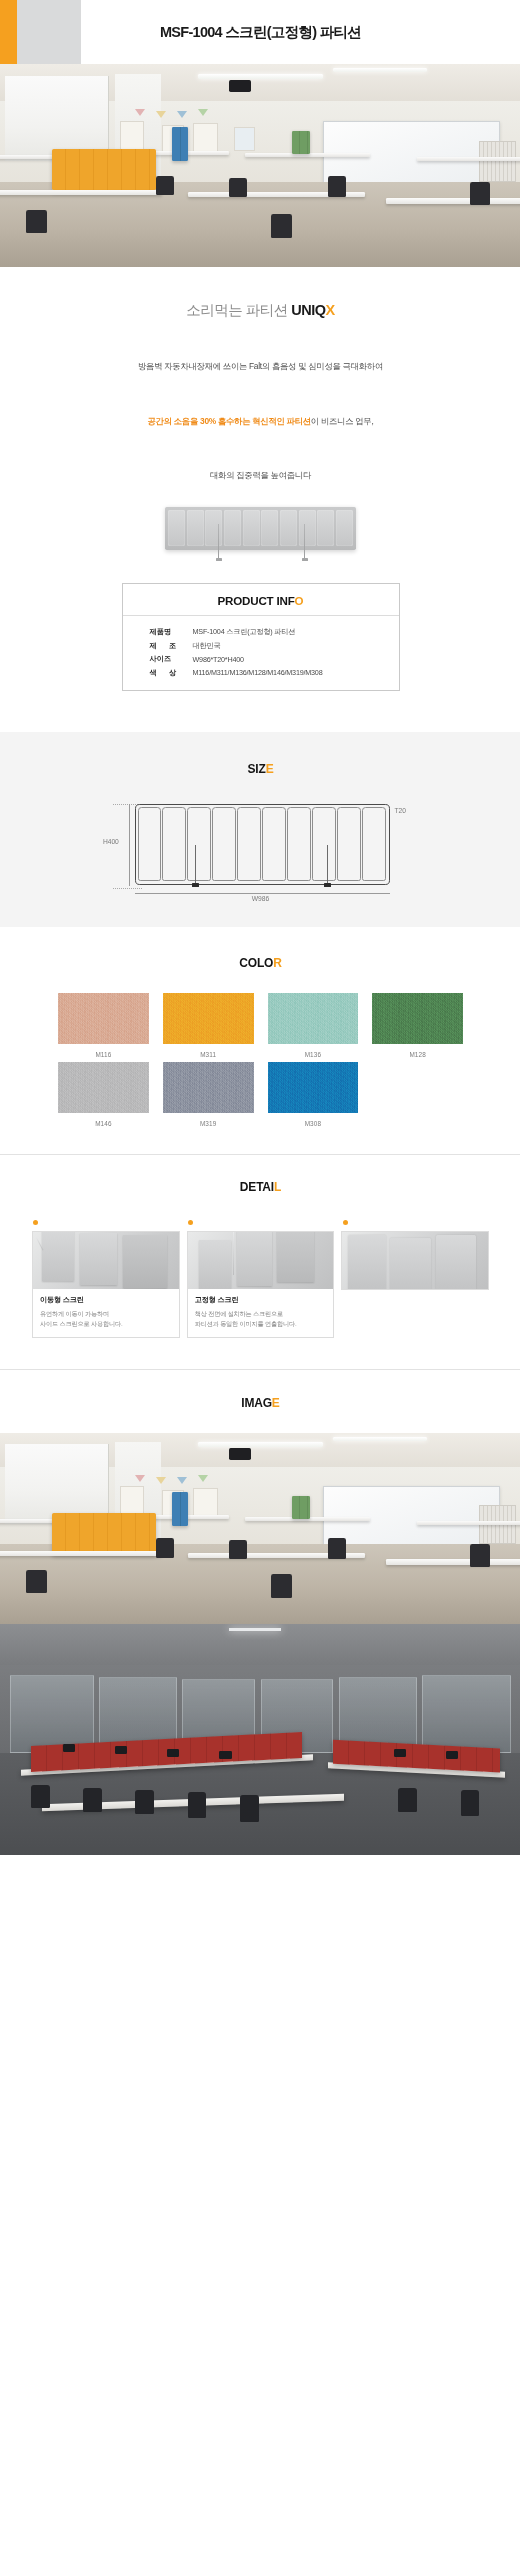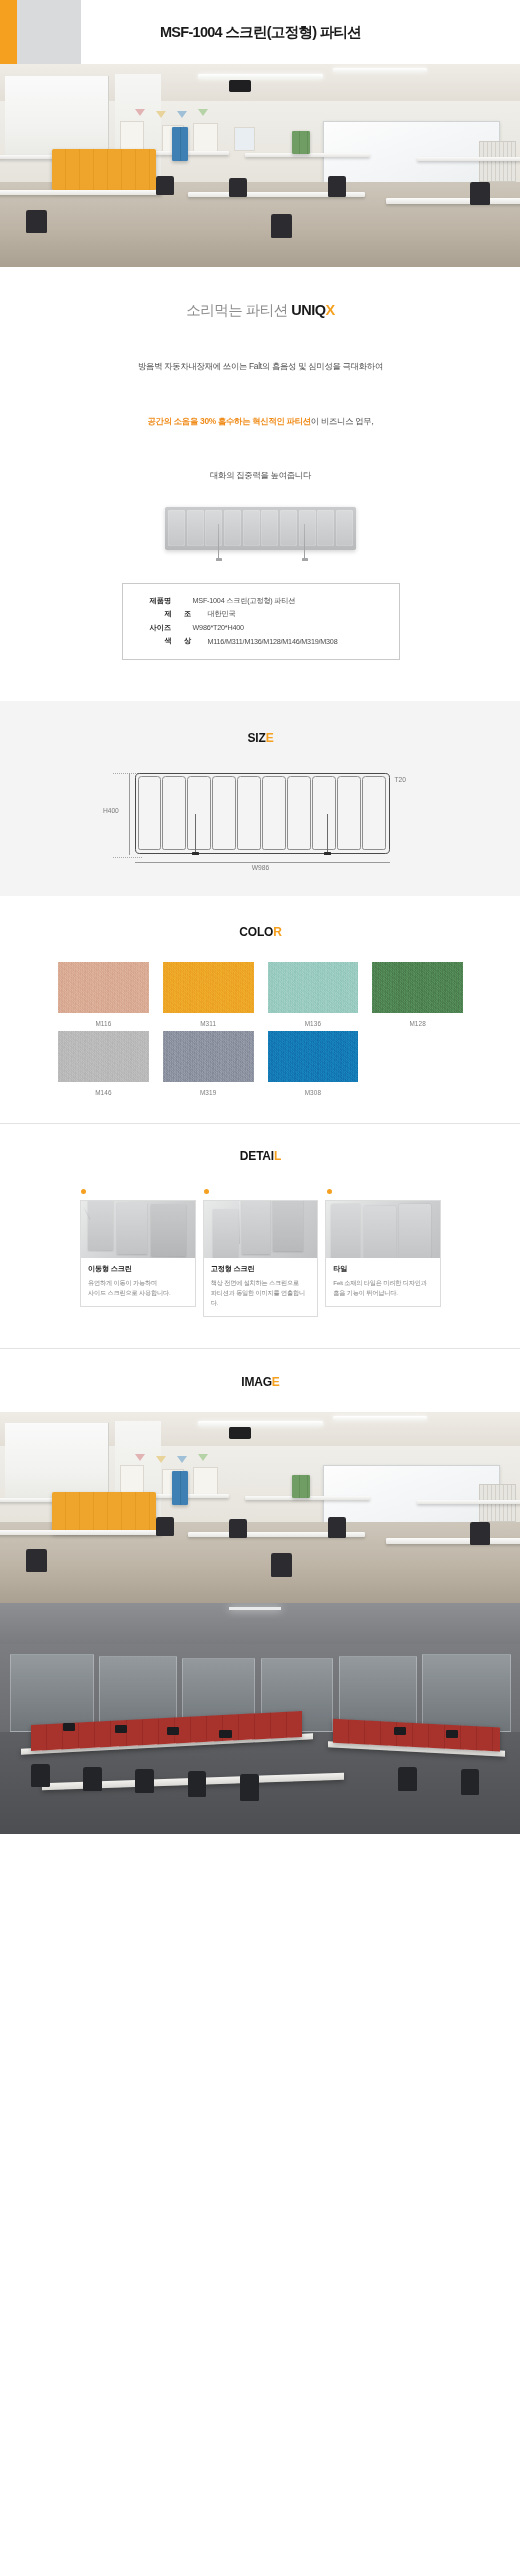--- a/index.html
+++ b/index.html
@@ -212,21 +212,21 @@
   .pinfo-body { padding: 8px 0 9.3px 27px; }
   .pinfo-row { display:flex; align-items:center; margin: 3.5px 0; }
   .pinfo-key {
     width: 43px;
     font-size: 7.2px;
     font-weight:bold;
     color:#262626;
     letter-spacing: 0px;
     text-align:justify;
   }
-  .pinfo-key.sp { letter-spacing: 5.2px; margin-left: 15px; }
+  .pinfo-key.sp { letter-spacing: 5.2px; }
   .pinfo-val {
     font-size: 7.2px;
     color:#4a4a4a;
     letter-spacing:-0.2px;
   }
 
   
   .sec-title {
     text-align:center;
     font-size: 12px;
@@ -365,21 +365,21 @@
     position:absolute; top: 45px; width: 1.2px; height: 67px;
     background: linear-gradient(180deg,#c2c3c4,#a8a9aa);
   }
   .dh-leg::after {
     content:''; position:absolute; bottom:-2.3px; left:-2.9px;
     width:7px;height:3.5px;background:#9fa0a1;
     clip-path: polygon(0 0, 100% 0, 70% 100%, 30% 100%);
   }
 
   .detail-cards {
-    width: 361px; margin: 25.5px auto 0 auto;
+    width: 457px; margin: 25.5px auto 0 auto;
     display:grid;
     grid-template-columns: repeat(3, 1fr);
     column-gap: 7px;
   }
   .dcard { position:relative; }
   .dcard-dot {
     width: 5.2px; height:5.2px; border-radius:50%;
     background:#f5a01f;
     margin: 0 0 5.8px 1.2px;
   }
@@ -540,20 +540,23 @@
         <div class="pr-panel"></div>
         <div class="pr-panel"></div>
       </div>
       <div class="pr-leg" style="left:53px;"></div>
       <div class="pr-leg" style="left:139px;"></div>
     </div>
   </div>
 
   <div class="pinfo-wrap">
     <div class="pinfo">
+      <div class="pinfo-head">
+        <span>PRODUCT INF</span><span class="accent">O</span>
+      </div>
       <div class="pinfo-body">
         <div class="pinfo-row">
           <div class="pinfo-key">제품명</div>
           <div class="pinfo-val">MSF-1004 스크린(고정형) 파티션</div>
         </div>
         <div class="pinfo-row">
           <div class="pinfo-key sp">제 조</div>
           <div class="pinfo-val">대한민국</div>
         </div>
         <div class="pinfo-row">
@@ -685,27 +688,20 @@
         </div>
       </div>
 
       <div class="dcard">
         <div class="dcard-dot"></div>
         <div class="dcard-box">
           <div class="dcard-photo">
             <div class="dcp-panel" style="left:4%;top:6%;width:26%;height:100%;border-radius:1.7px;"></div>
             <div class="dcp-panel" style="left:33%;top:10%;width:28%;height:100%;border-radius:1.7px;"></div>
             <div class="dcp-panel" style="left:64%;top:6%;width:28%;height:100%;border-radius:1.7px;"></div>
-          </div>
-          <div class="dcard-text">
-            <div class="dcard-title">타일</div>
-            <div class="dcard-desc">
-              <span>Felt 소재의 타일은 미려한 디자인과</span><br>
-              <span>흡음 기능이 뛰어납니다.</span>
-            </div>
           </div>
         </div>
       </div>
 
     </div>
   </div>
 
   <div class="image-sec">
     <div class="sec-title">
       <span>IMAG</span><span class="accent">E</span>

